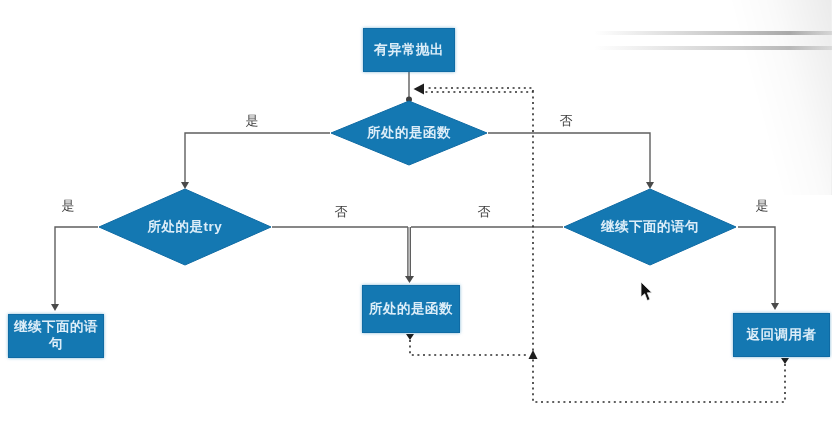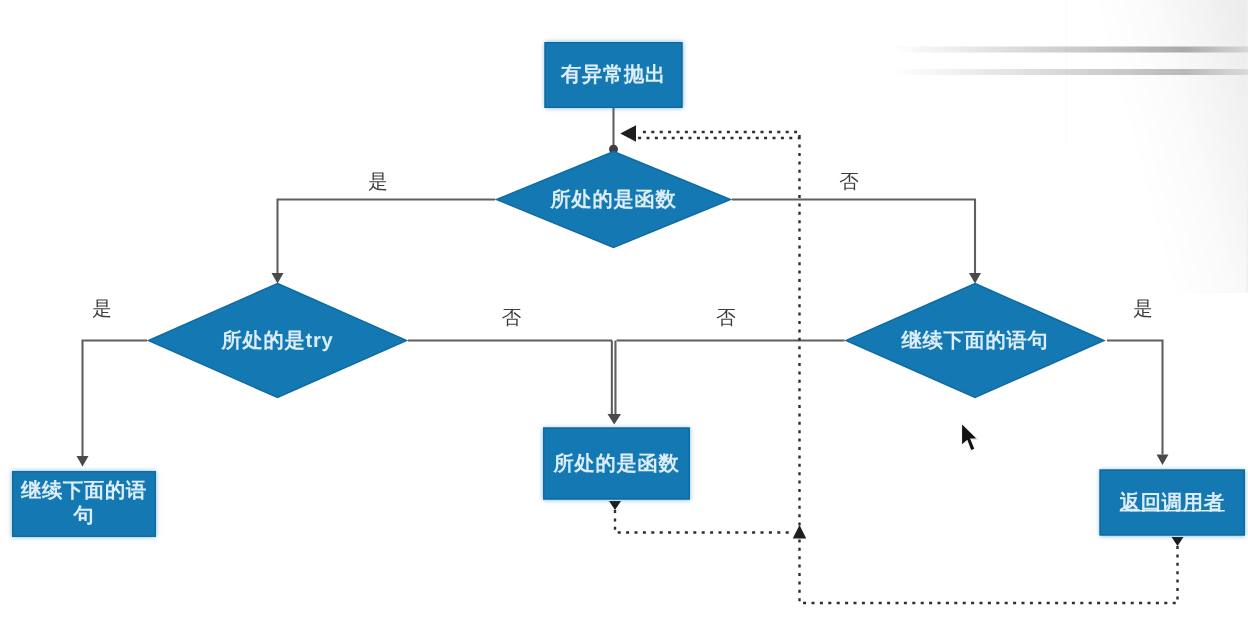--- a/index.html
+++ b/index.html
@@ -111,21 +111,21 @@
   </div>
 
   <div class="node rect-node" style="left:8px;top:314px;width:96px;height:44px;">
     <span class="node-label">继续下面的语句</span>
   </div>
 
   <div class="node rect-node" style="left:362px;top:285px;width:98px;height:48px;">
     <span class="node-label">所处的是函数</span>
   </div>
 
-  <div class="node rect-node" style="left:733px;top:313px;width:97px;height:44px;text-decoration:underline;">
+  <div class="node rect-node" style="left:733px;top:313px;width:97px;height:44px;">
     <span class="node-label">返回调用者</span>
   </div>
 
   <div class="edge-label" style="left:252px;top:121px;">是</div>
   <div class="edge-label" style="left:566px;top:121px;">否</div>
   <div class="edge-label" style="left:68px;top:206px;">是</div>
   <div class="edge-label" style="left:341px;top:212px;">否</div>
   <div class="edge-label" style="left:484px;top:212px;">否</div>
   <div class="edge-label" style="left:762px;top:206px;">是</div>
 

